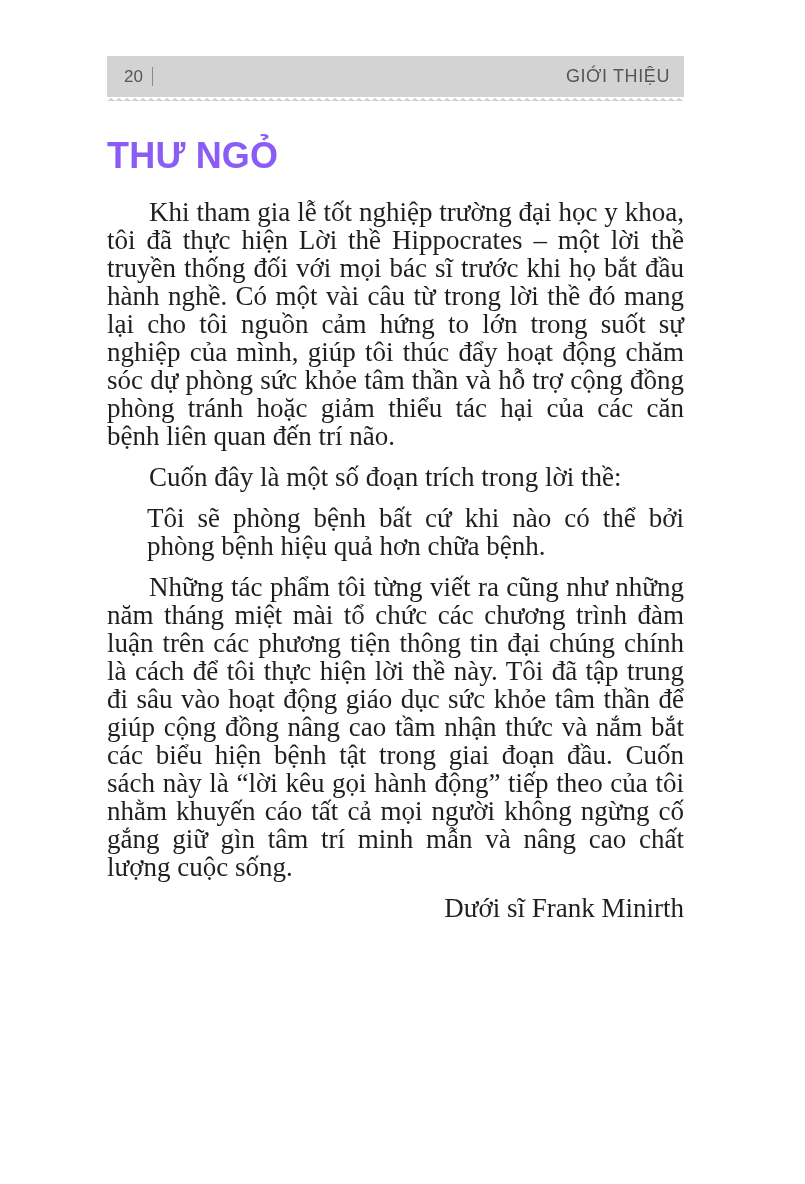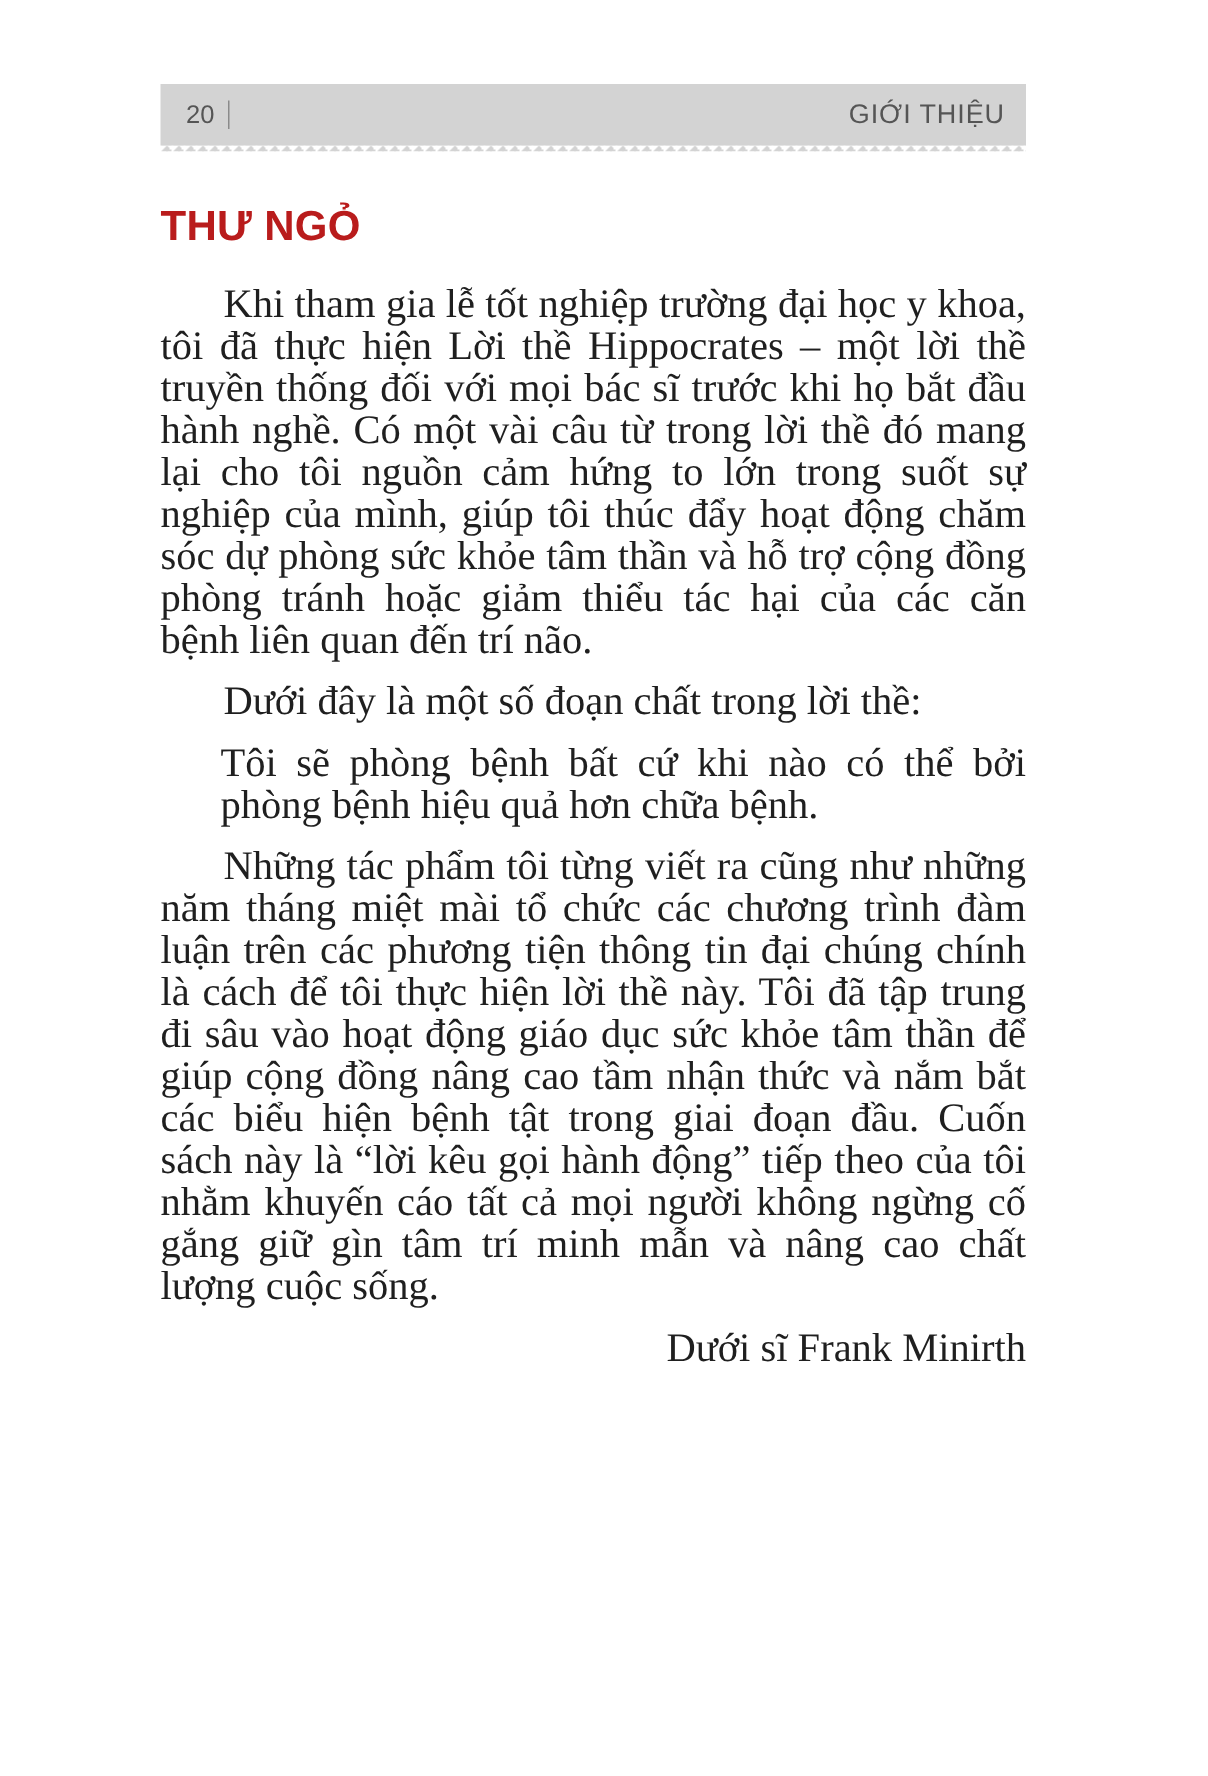--- a/index.html
+++ b/index.html
@@ -53,23 +53,23 @@
   
   .torn-edge{
     height:4px;
     background:conic-gradient(from 135deg at 50% 0, var(--bar) 90deg, transparent 0) 0 0 / 8px 4px repeat-x;
   }
   
   .page-title{
     margin:34px 0 0 0;
     font-family:"Liberation Sans", sans-serif;
     font-weight:bold;
-    font-size:28px;
+    font-size:36px;
     letter-spacing:0.2px;
-    color:#b91c1c;
+    color:#8b5cf6;
   }
   
   .body-text p{
     margin:0;
     font-size:27px;
     line-height:28px;
     text-align:justify;
   }
   .para{
     text-indent:42px;
@@ -102,20 +102,20 @@
         </span>
         <span class="section-label">GIỚI THIỆU</span>
       </div>
       <div class="torn-edge"></div>
     </div>
 
     <h1 class="page-title">THƯ NGỎ</h1>
 
     <div class="body-text">
       <p class="para first-para">Khi tham gia lễ tốt nghiệp trường đại học y khoa, tôi đã thực hiện Lời thề Hippocrates – một lời thề truyền thống đối với mọi bác sĩ trước khi họ bắt đầu hành nghề. Có một vài câu từ trong lời thề đó mang lại cho tôi nguồn cảm hứng to lớn trong suốt sự nghiệp của mình, giúp tôi thúc đẩy hoạt động chăm sóc dự phòng sức khỏe tâm thần và hỗ trợ cộng đồng phòng tránh hoặc giảm thiểu tác hại của các căn bệnh liên quan đến trí não.</p>
-      <p class="para">Dưới đây là một số đoạn chất trong lời thề:</p>
+      <p class="para">Cuốn đây là một số đoạn trích trong lời thề:</p>
       <p class="quote">Tôi sẽ phòng bệnh bất cứ khi nào có thể bởi phòng bệnh hiệu quả hơn chữa bệnh.</p>
       <p class="para">Những tác phẩm tôi từng viết ra cũng như những năm tháng miệt mài tổ chức các chương trình đàm luận trên các phương tiện thông tin đại chúng chính là cách để tôi thực hiện lời thề này. Tôi đã tập trung đi sâu vào hoạt động giáo dục sức khỏe tâm thần để giúp cộng đồng nâng cao tầm nhận thức và nắm bắt các biểu hiện bệnh tật trong giai đoạn đầu. Cuốn sách này là “lời kêu gọi hành động” tiếp theo của tôi nhằm khuyến cáo tất cả mọi người không ngừng cố gắng giữ gìn tâm trí minh mẫn và nâng cao chất lượng cuộc sống.</p>
       <p class="signature">Dưới sĩ Frank Minirth</p>
     </div>
 
   </div>
 </div>
 
 </body></html>

